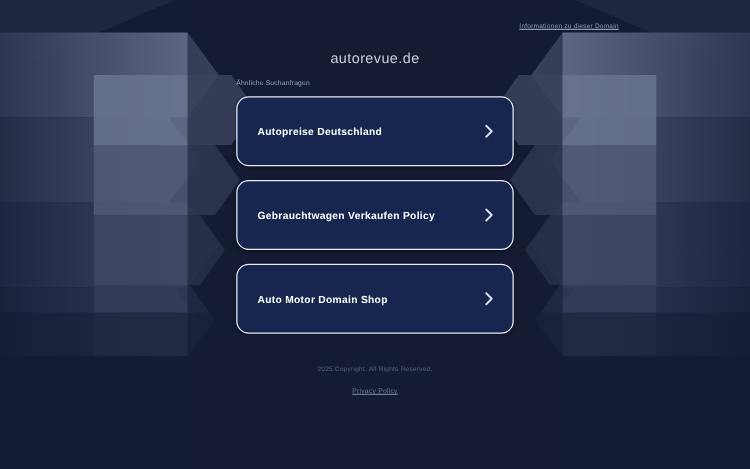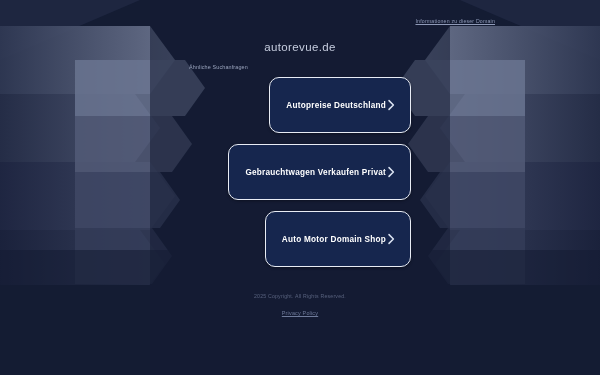--- a/index.html
+++ b/index.html
@@ -71,21 +71,20 @@
   }
 
   .cards {
     position: absolute;
     top: 77px;
     left: 189px;
     width: 222px;
     display: flex;
     flex-direction: column;
     gap: 11px;
-    align-items: flex-end;
   }
 
   .card {
     position: relative;
     box-sizing: border-box;
     height: 56px;
     border: 1.2px solid #e8ecf5;
     border-radius: 10px;
     background: linear-gradient(180deg, #16264e 0%, #152palette 0%, #16264e 100%);
     background-color: #16264e;
@@ -215,21 +214,21 @@
   <div class="cards">
 
     <div class="card">
       <span class="card-label">Autopreise Deutschland</span>
       <svg class="chev" viewBox="0 0 10 12" fill="none" aria-hidden="true">
         <path d="M3 1.6 L7.4 6 L3 10.4" stroke="#dbe3f2" stroke-width="1.5" stroke-linecap="round" stroke-linejoin="round"></path>
       </svg>
     </div>
 
     <div class="card">
-      <span class="card-label">Gebrauchtwagen Verkaufen Privat</span>
+      <span class="card-label">Gebrauchtwagen Verkaufen Policy</span>
       <svg class="chev" viewBox="0 0 10 12" fill="none" aria-hidden="true">
         <path d="M3 1.6 L7.4 6 L3 10.4" stroke="#dbe3f2" stroke-width="1.5" stroke-linecap="round" stroke-linejoin="round"></path>
       </svg>
     </div>
 
     <div class="card">
       <span class="card-label">Auto Motor Domain Shop</span>
       <svg class="chev" viewBox="0 0 10 12" fill="none" aria-hidden="true">
         <path d="M3 1.6 L7.4 6 L3 10.4" stroke="#dbe3f2" stroke-width="1.5" stroke-linecap="round" stroke-linejoin="round"></path>
       </svg>

